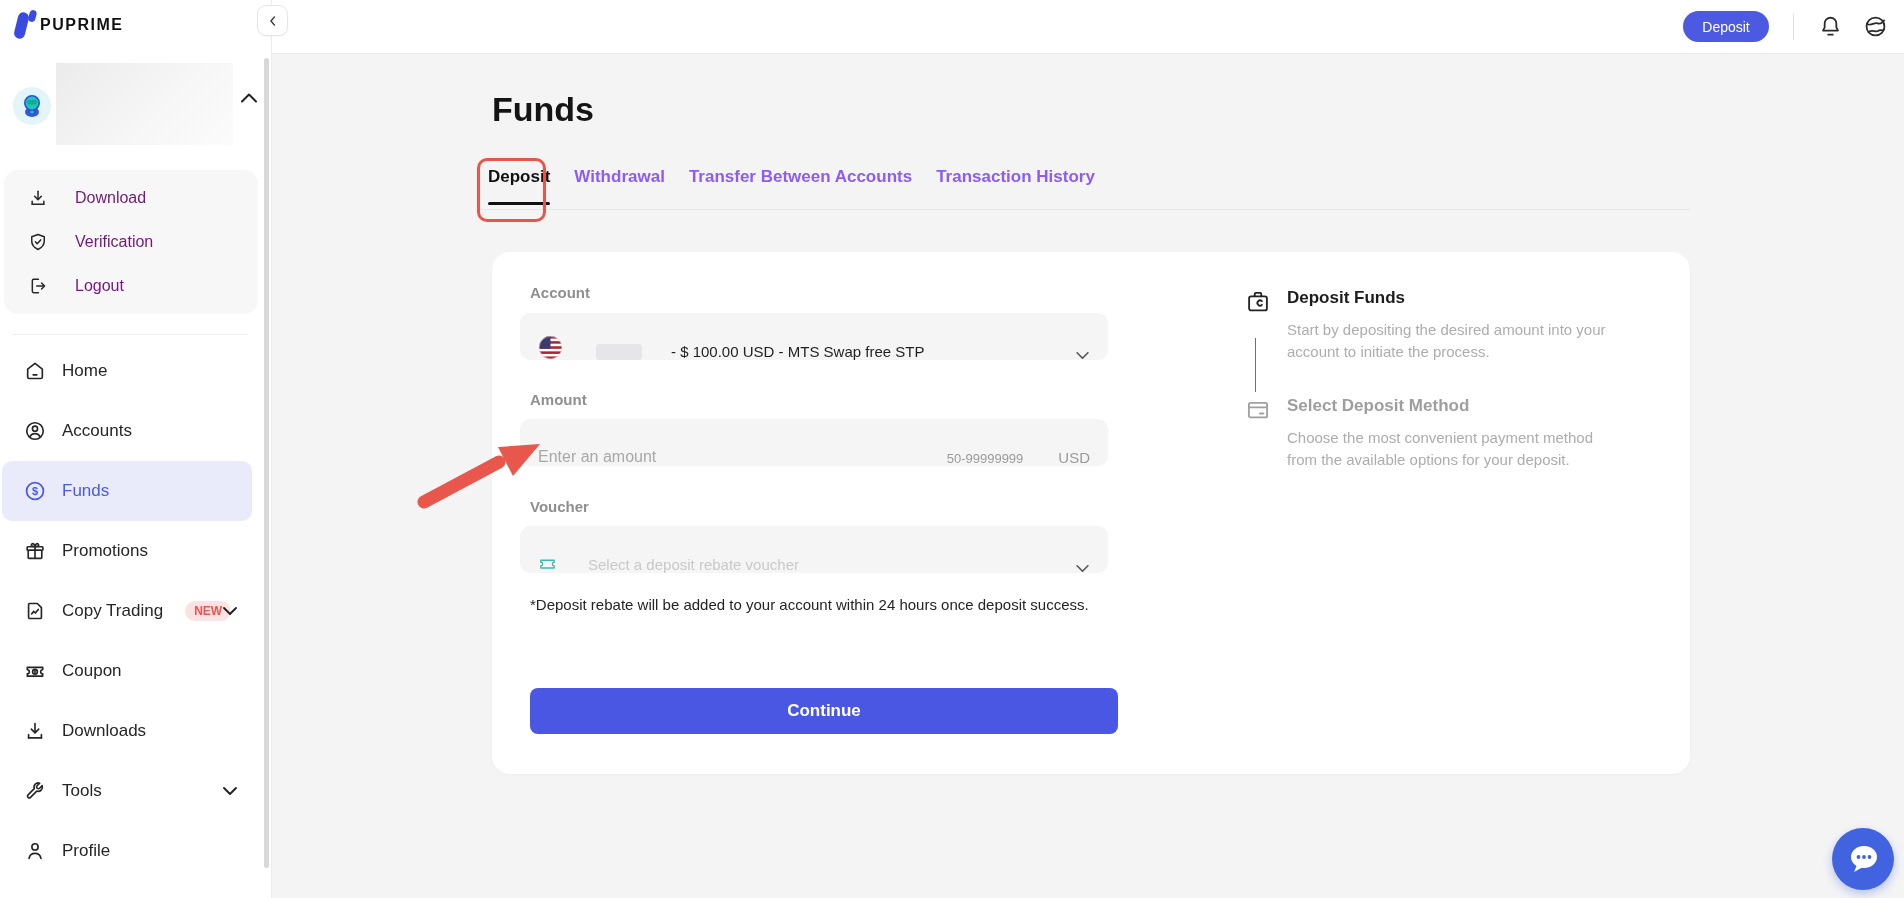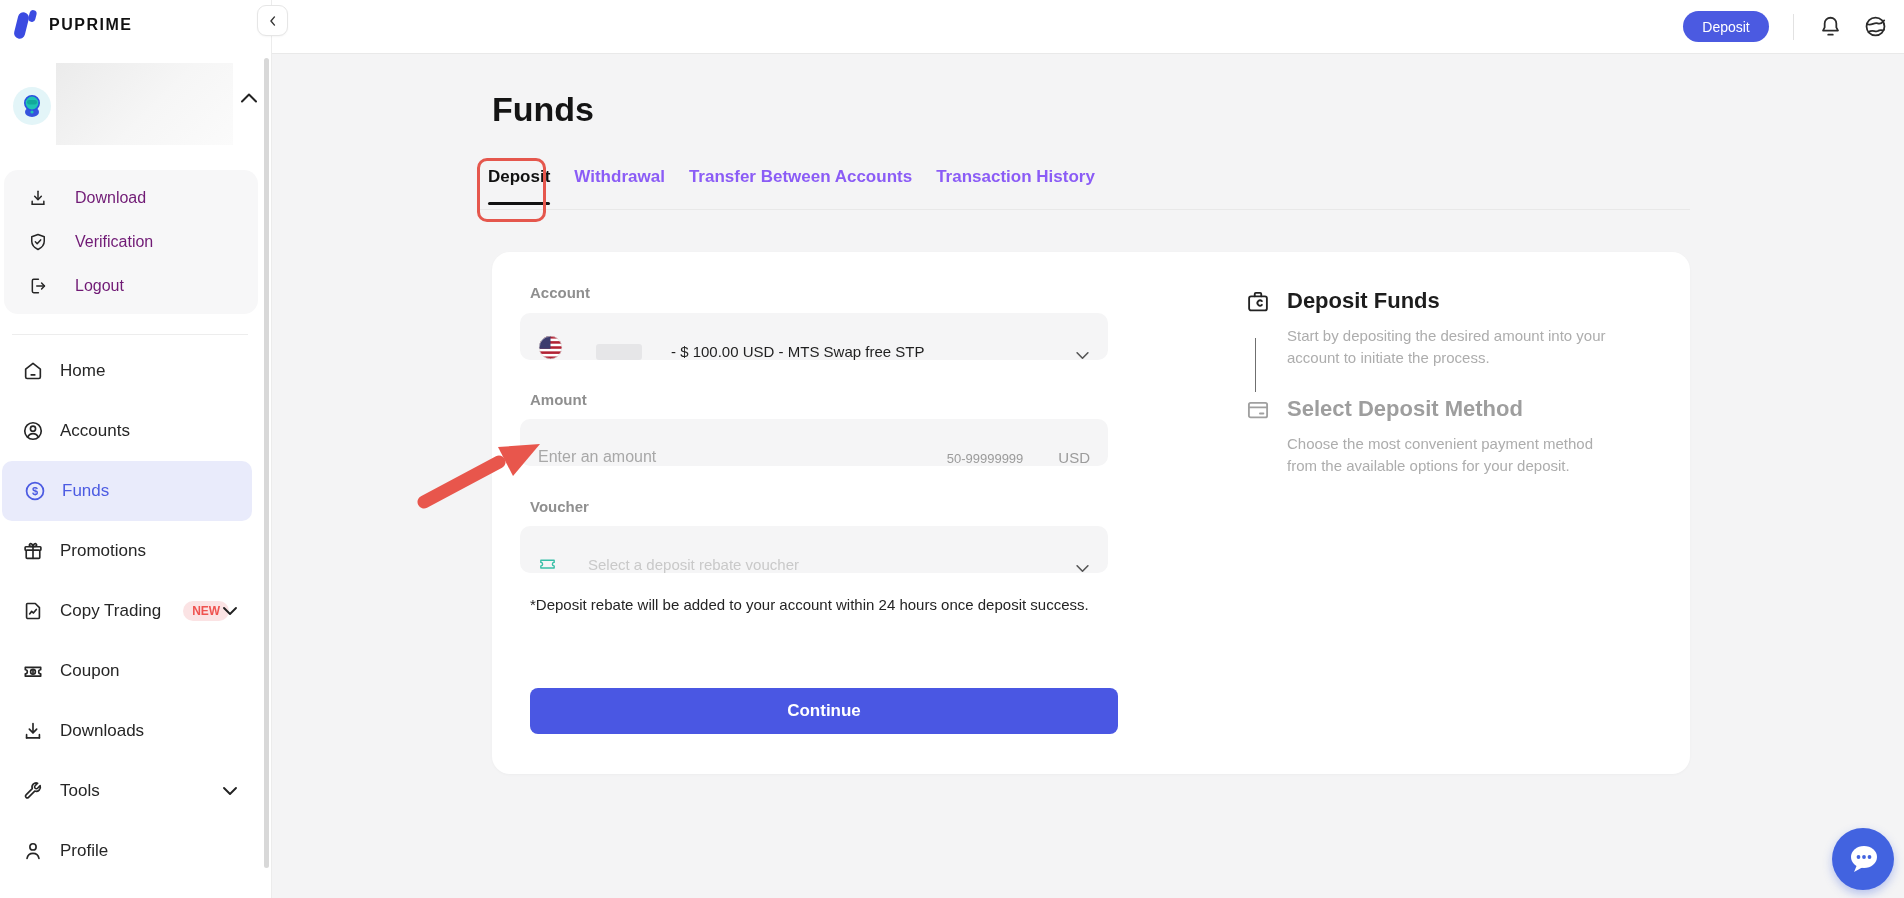--- a/index.html
+++ b/index.html
@@ -1,36 +1,36 @@
 <!DOCTYPE html>
 <html><head>
 <meta charset="utf-8">
 <style>
   * { margin:0; padding:0; box-sizing:border-box; }
   html,body { width:1904px; height:898px; overflow:hidden; }
   body { font-family:"Liberation Sans", sans-serif; background:#f4f4f5; position:relative; color:#222; }
 
   
   .sidebar { position:absolute; left:0; top:0; width:272px; height:898px; background:#fff; border-right:1px solid #ececec; z-index:4; }
-  .logo-row { position:absolute; left:12px; top:9px; display:flex; align-items:center; gap:9px; }
+  .logo-row { position:absolute; left:12px; top:9px; display:flex; align-items:center; }
   .logo-text { font-size:16px; font-weight:bold; letter-spacing:1.5px; color:#111; }
   .collapse-btn { position:absolute; left:257px; top:5px; width:31px; height:31px; background:#fff; border:1px solid #e6e6e6; border-radius:9px; display:flex; align-items:center; justify-content:center; cursor:pointer; z-index:6; box-shadow:0 1px 2px rgba(0,0,0,.04); }
 
   .profile-row { position:absolute; left:0; top:60px; width:258px; height:90px; }
   .avatar { position:absolute; left:13px; top:27px; width:38px; height:38px; border-radius:50%; background:#e3f5f8; display:flex; align-items:center; justify-content:center; }
   .name-redacted { position:absolute; left:56px; top:3px; width:177px; height:82px; background:linear-gradient(135deg,#ebebeb 0%,#f6f6f6 55%,#fbfbfb 100%); }
   .profile-chevron { position:absolute; left:240px; top:32px; }
 
   .menu-card { position:absolute; left:4px; top:170px; width:254px; height:144px; background:#f7f7f8; border-radius:14px; padding:6px 0; }
   .menu-item { height:44px; display:flex; align-items:center; gap:27px; padding-left:24px; font-size:16px; color:#701a75; cursor:pointer; }
 
   .side-divider { position:absolute; left:12px; top:334px; width:236px; height:1px; background:#ededed; }
 
   .nav { position:absolute; left:0; top:341px; width:258px; }
-  .nav-item { height:60px; display:flex; align-items:center; gap:16px; padding-left:16px; font-size:17px; color:#262626; position:relative; cursor:pointer;margin-left:6px; }
+  .nav-item { height:60px; display:flex; align-items:center; gap:16px; padding-left:24px; font-size:17px; color:#262626; position:relative; cursor:pointer; }
   .nav-item.active { background:#e9ebfb; border-radius:10px; margin:0 6px 0 2px; padding-left:22px; color:#4c5be2; }
   .badge-new { background:#fbe3e4; color:#ef5350; font-size:12px; font-weight:bold; border-radius:10px; padding:3px 9px; margin-left:6px; }
   .nav-chevron { position:absolute; right:20px; top:50%; transform:translateY(-50%); }
 
   .side-scrollbar { position:absolute; left:264px; top:58px; width:5px; height:810px; background:#d8d8d8; border-radius:3px; }
 
   
   .topbar { position:absolute; left:272px; top:0; width:1632px; height:54px; background:#fff; border-bottom:1px solid #e9e9e9; display:flex; align-items:center; justify-content:flex-end; padding-right:16px; gap:20px; z-index:3; }
   .deposit-btn { width:86px; height:31px; border:none; border-radius:16px; background:#4b5ae1; color:#fff; font-size:14px; font-weight:500; font-family:inherit; cursor:pointer; }
   .topbar-divider { width:1px; height:26px; background:#e2e2e2; margin:0 4px; }
@@ -57,21 +57,21 @@
   .amount-input { flex:1; border:none; background:transparent; outline:none; font-size:16px; color:#333; font-family:inherit; }
   .amount-input::placeholder { color:#a8a8a8; }
   .amount-range { font-size:13px; color:#9b9b9b; margin-right:14px; }
   .amount-currency { font-size:15px; color:#9b9b9b; }
   .voucher-placeholder { font-size:15px; color:#c9c9c9; margin-left:10px; }
   .rebate-note { position:absolute; left:38px; top:344px; font-size:15px; color:#242424; }
   .continue-btn { position:absolute; left:38px; top:436px; width:588px; height:46px; border:none; border-radius:8px; background:#4a57e3; color:#fff; font-size:17px; font-weight:bold; font-family:Liberation Sans, sans-serif; cursor:pointer; }
 
   .step { position:absolute; left:753px; width:400px; }
   .step-icon { position:absolute; left:0; top:1px; }
-  .step-title { margin-left:42px; font-size:22px; font-weight:bold; color:#1d1d1d; }
+  .step-title { margin-left:42px; font-size:17px; font-weight:bold; color:#1d1d1d; }
   .step-desc { margin-left:42px; margin-top:11px; font-size:15px; color:#adadad; line-height:22px; width:330px; font-weight:500; }
   .step.inactive .step-title { color:#9e9e9e; }
   .step-connector { position:absolute; left:763px; top:86px; width:1px; height:54px; background:#6f6f6f; }
 
   .annotation-arrow { position:absolute; left:0; top:0; width:1904px; height:898px; pointer-events:none; z-index:5; }
 
   .chat-fab { position:absolute; left:1832px; top:828px; width:62px; height:62px; border-radius:50%; background:#4263e0; display:flex; align-items:center; justify-content:center; cursor:pointer; box-shadow:0 4px 10px rgba(66,99,224,.35); z-index:6; }
 
   svg { display:block; }
 </style>

